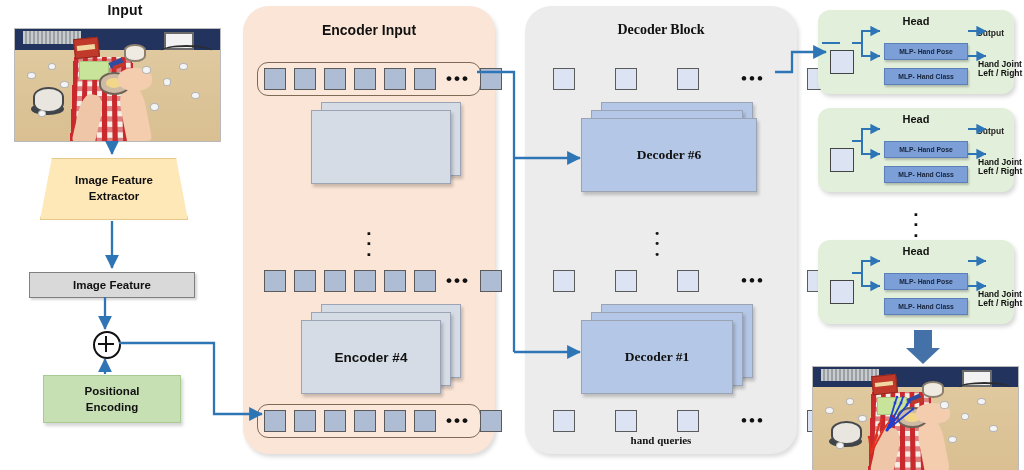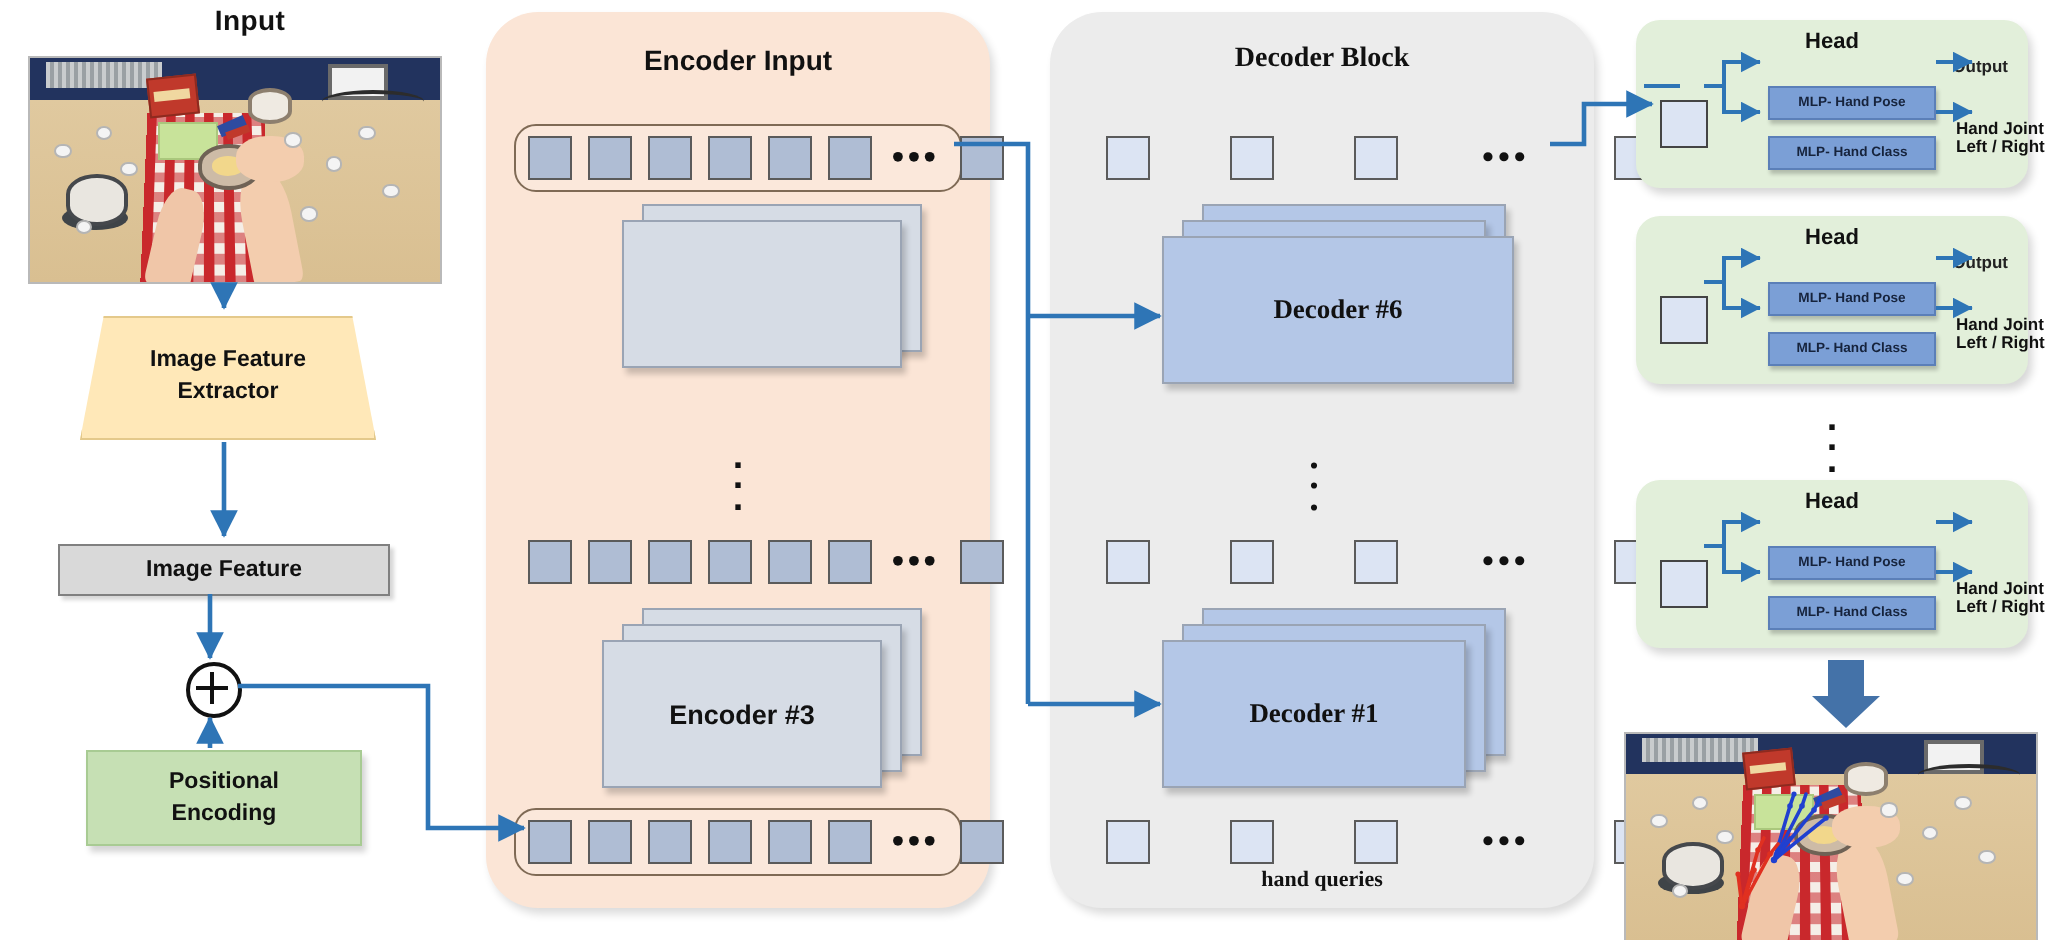--- a/index.html
+++ b/index.html
@@ -214,21 +214,21 @@
     <div class="tok"></div>
     <div class="tok"></div>
     <span class="dots3">•••</span>
     <div class="tok"></div>
   </div>
 
   <div class="stack" style="left:58px;top:298px;width:160px;height:92px;">
     <div class="card enc" style="left:20px;top:0;width:138px;height:72px;"></div>
     <div class="card enc" style="left:10px;top:8px;width:138px;height:72px;"></div>
     <div class="card enc" style="left:0;top:16px;width:138px;height:72px;">
-      <div class="card-lbl">Encoder #3</div>
+      <div class="card-lbl">Encoder #4</div>
     </div>
   </div>
 
   <div class="rounded-wrap" style="left:14px;top:398px;width:222px;height:32px;"></div>
   <div class="tokrow" style="left:21px;top:404px;gap:8px;">
     <div class="tok"></div>
     <div class="tok"></div>
     <div class="tok"></div>
     <div class="tok"></div>
     <div class="tok"></div>

